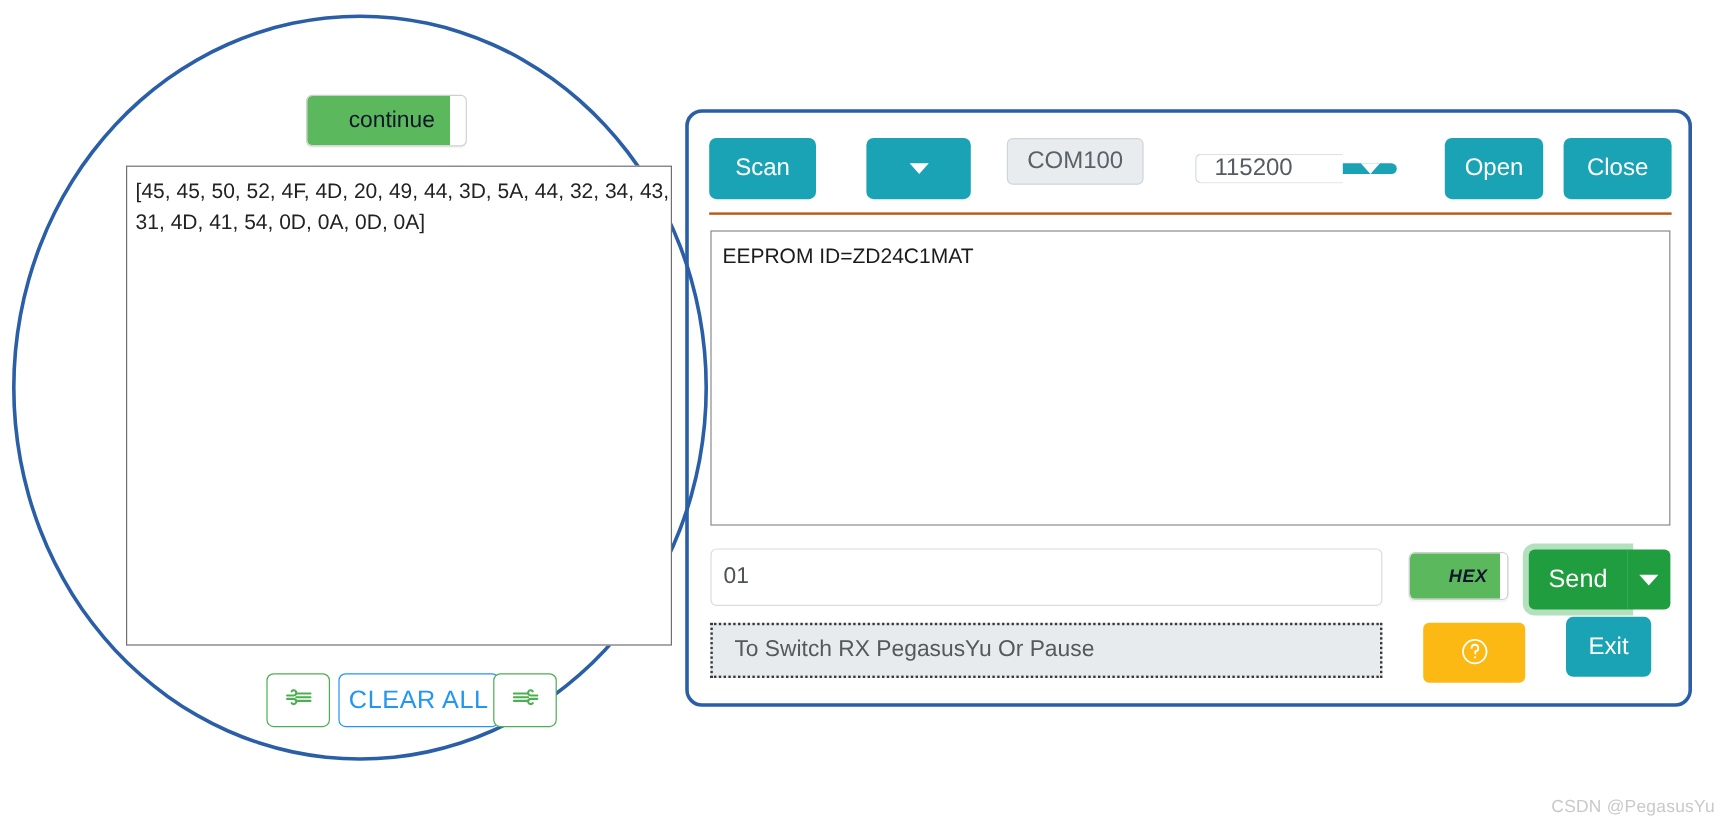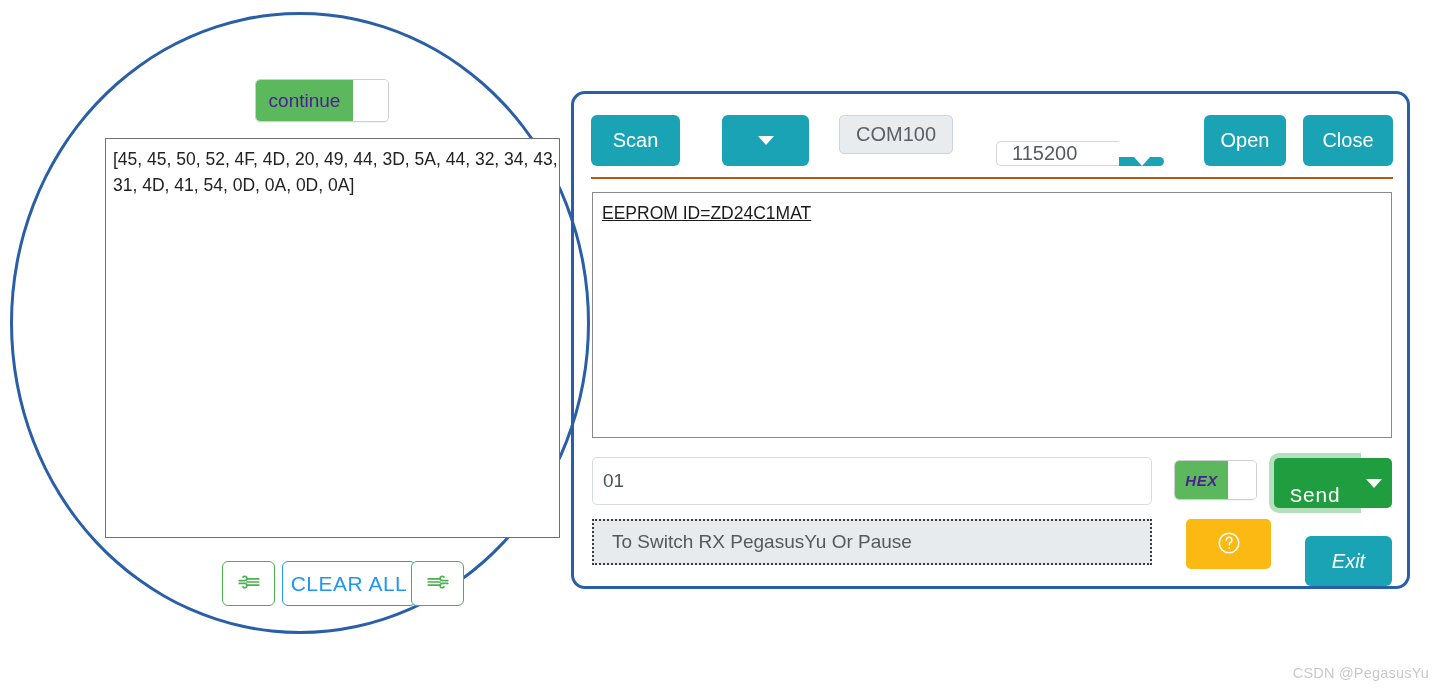--- a/index.html
+++ b/index.html
@@ -46,25 +46,26 @@
     border: 1px solid #cfcfcf;
     border-radius: 5px;
     background: #ffffff;
     display: flex;
     align-items: stretch;
     overflow: hidden;
     box-shadow: 0 1px 1px rgba(0,0,0,.05);
   }
   .toggle-switch .knob {
     background: #5cb85c;
-    color: #4c1d95;
+    color: #0f172a;
     display: flex;
     align-items: center;
     justify-content: center;
     border-radius: 4px 0 0 4px;
+    padding-left: 22px;
   }
   .toggle-switch .empty { flex: 1 1 auto; background: #ffffff; }
 
   #continue-toggle {
     left: 255px;
     top: 79px;
     width: 134px;
     height: 43px;
   }
   #continue-toggle .knob {
@@ -174,21 +175,21 @@
     border-radius: 5px;
     color: #5a6169;
     font-size: 20px;
     display: flex; align-items: center; justify-content: center;
   }
 
   #baudrate-select {
     position: absolute;
     left: 405px; top: 0px; width: 168px; height: 51px;
     box-sizing: border-box;
-    display: flex; align-items: flex-end;
+    display: flex; align-items: center;
   }
   #baudrate-select .value-box {
     flex: 1 1 auto;
     box-sizing: border-box;
     background: #ffffff;
     border: 1px solid #d3d7da;
     border-right: none;
     border-radius: 5px 0 0 5px;
     color: #555b60;
     font-size: 20px;
@@ -216,21 +217,20 @@
     width: 800px; height: 246px;
     box-sizing: border-box;
     border: 1px solid #8a8a8a;
     background: #ffffff;
     padding: 8px 8px 8px 9px;
     font-size: 17.5px;
     line-height: 24px;
     color: #1b1b1b;
     overflow: hidden;
     white-space: pre-wrap;
-    text-decoration: underline;
   }
 
   #tx-input-field {
     position: absolute;
     left: 18px; top: 363px;
     width: 560px; height: 48px;
     box-sizing: border-box;
     border: 1px solid #d9dcdf;
     border-radius: 5px;
     background: #ffffff;
@@ -273,23 +273,23 @@
     width: 118px; height: 50px;
     display: flex; align-items: stretch;
   }
   #send-button {
     flex: 1 1 auto;
     box-sizing: border-box;
     background: #1f9d3f;
     color: #ffffff;
     border: none;
     border-radius: 5px 0 0 5px;
-    font-family: Liberation Mono, monospace;
+    font-family: Liberation Sans, sans-serif;
     font-size: 21px;
-    display: flex; align-items: flex-end; justify-content: center;
+    display: flex; align-items: center; justify-content: center;
     box-shadow: 0 0 0 5px rgba(40,167,69,.35);
     cursor: pointer;
     padding: 0;
   }
   #send-dropdown-button {
     width: 36px;
     background: #1f9d3f;
     border-radius: 0 5px 5px 0;
     display: flex; align-items: center; justify-content: center;
     cursor: pointer;
@@ -302,24 +302,23 @@
     box-sizing: border-box;
     background: #fcb913;
     border: none;
     border-radius: 5px;
     display: flex; align-items: center; justify-content: center;
     cursor: pointer;
     padding: 0;
   }
   #exit-button {
     position: absolute;
-    left: 731px; top: 442px;
-    width: 87px; height: 50px;
+    left: 731px; top: 420px;
+    width: 71px; height: 50px;
     font-size: 20px;
-    font-style: italic;
   }
 
   #watermark {
     position: absolute;
     right: 12px;
     bottom: 12px;
     color: #c9c9c9;
     font-size: 14.5px;
     letter-spacing: .2px;
     z-index: 8;

